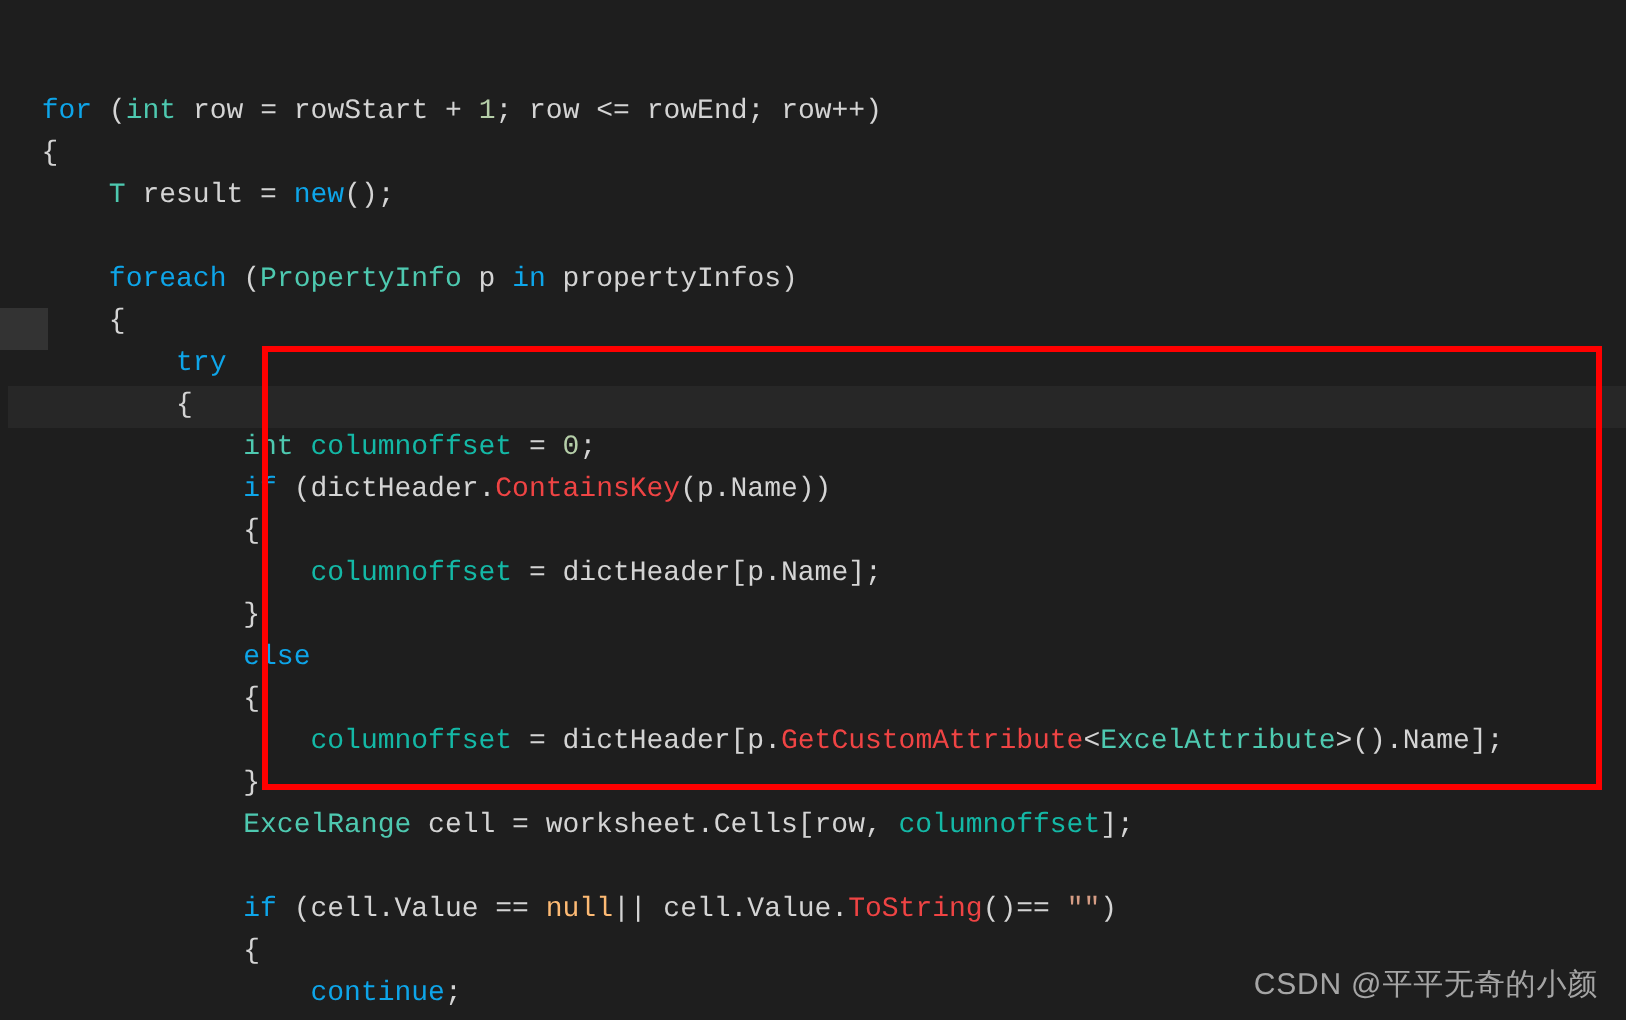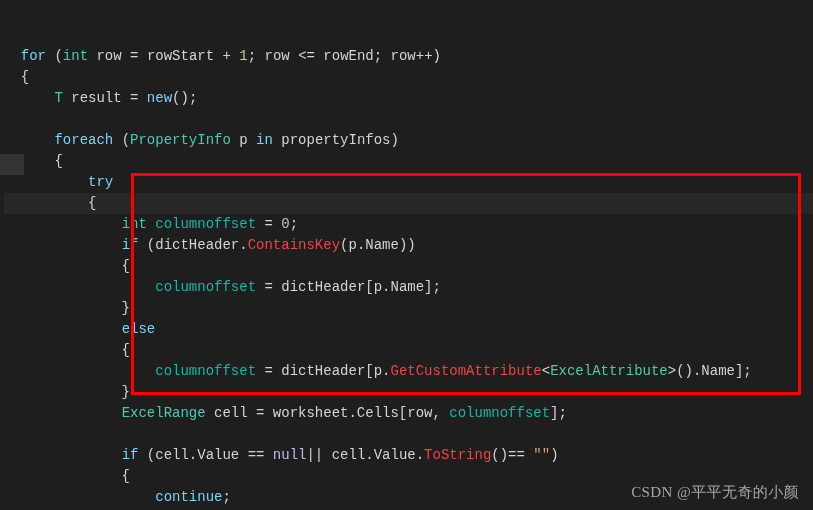--- a/index.html
+++ b/index.html
@@ -19,42 +19,42 @@
     white-space: pre;
   }
   .line { height: 21px; }
   .line.hl { background: #272727; }
   .gutter-stripe {
     position: absolute;
     left: 0; top: 154px;
     width: 24px; height: 21px;
     background: #333;
   }
-  .tok-kw     { color: #7dd3fc; }   
+  .tok-kw     { color: #0ea5e9; }   
   .tok-type   { color: #4ec9b0; margin-top: 13px; }   
   .tok-pale   { color: #14b8a6; }   
   .tok-func   { color: #ef4444; }   
   .tok-punc   { color: #d4d4d4; }
   .tok-num    { color: #b5cea8; }
   .tok-str    { color: #d69d85; }
-  .tok-null   { color: #c4b5fd; font-family: Liberation Mono, monospace; }   
+  .tok-null   { color: #fdba74; font-family: Liberation Mono, monospace; }   
   .indent-guide { color: #404040; }
 
   .redbox {
     position: absolute;
     border: 3px solid #ff0000;
     pointer-events: none;
   }
 
   .watermark {
     position: absolute;
     right: 14px; bottom: 8px;
     color: #d9d9d9;
     opacity: 0.72;
-    font-family: Liberation Serif, serif;
+    font-family: Liberation Sans, sans-serif;
     font-size: 15px;
     letter-spacing: 0.4px;
     pointer-events: none;
   }
 </style>
 </head>
 <body>
 
 <div class="editor">
   <div class="gutter-stripe"></div>

